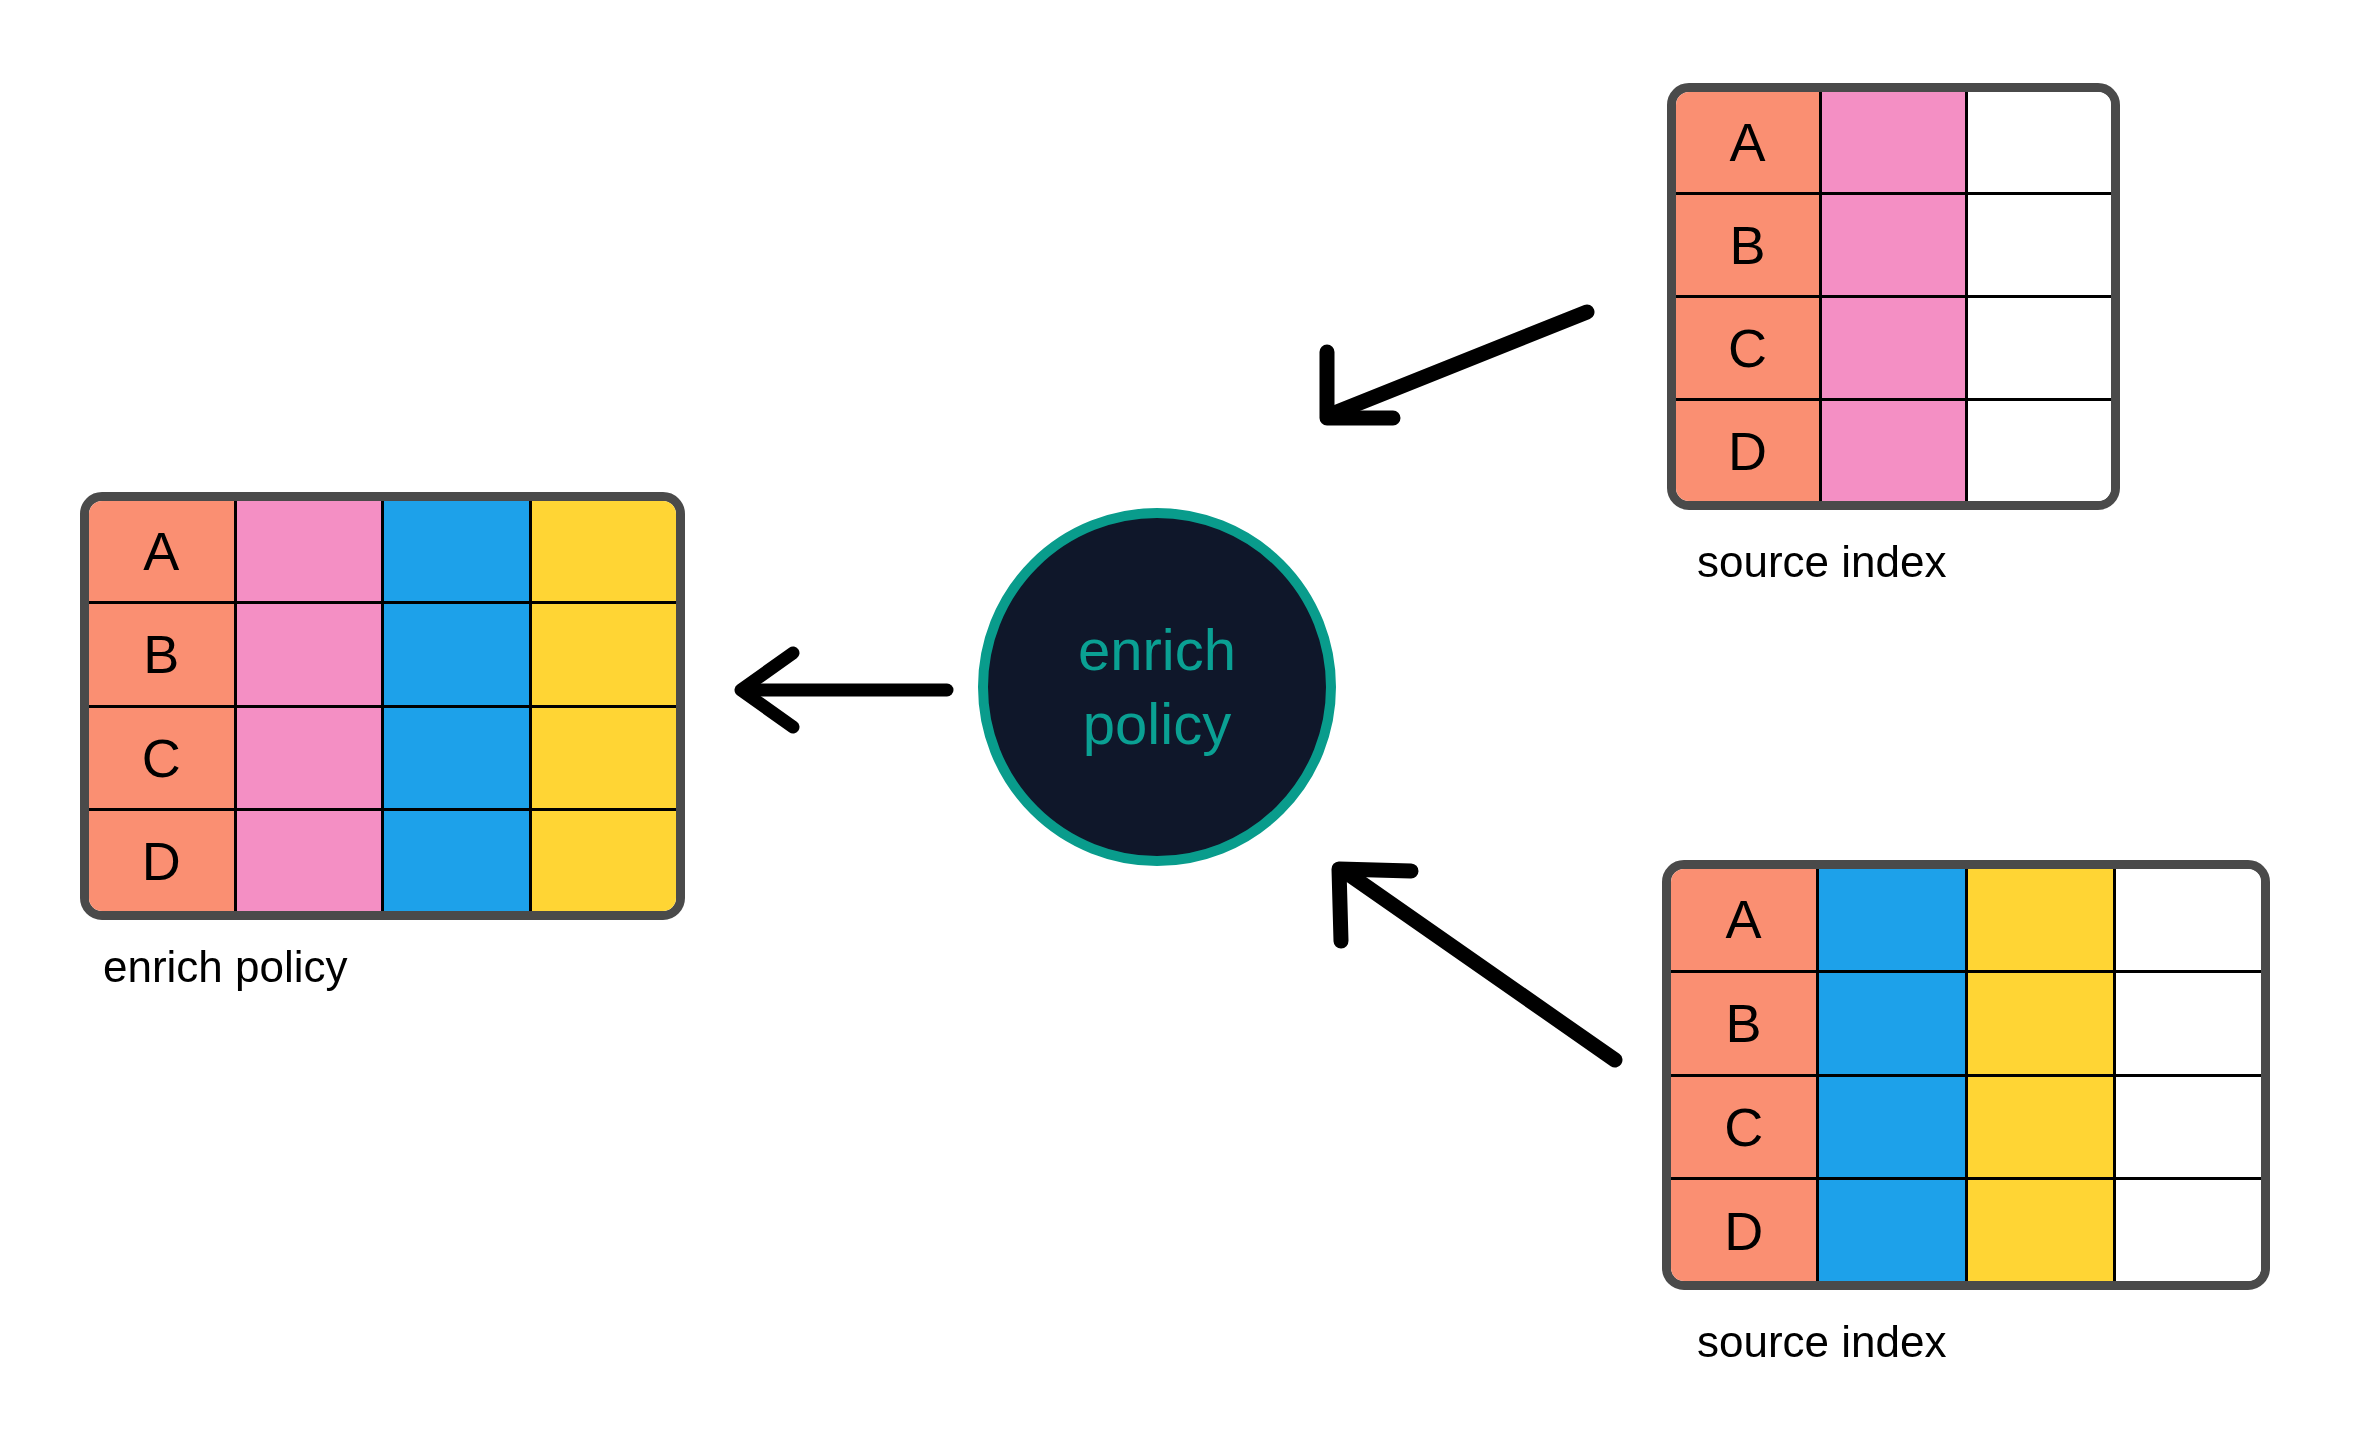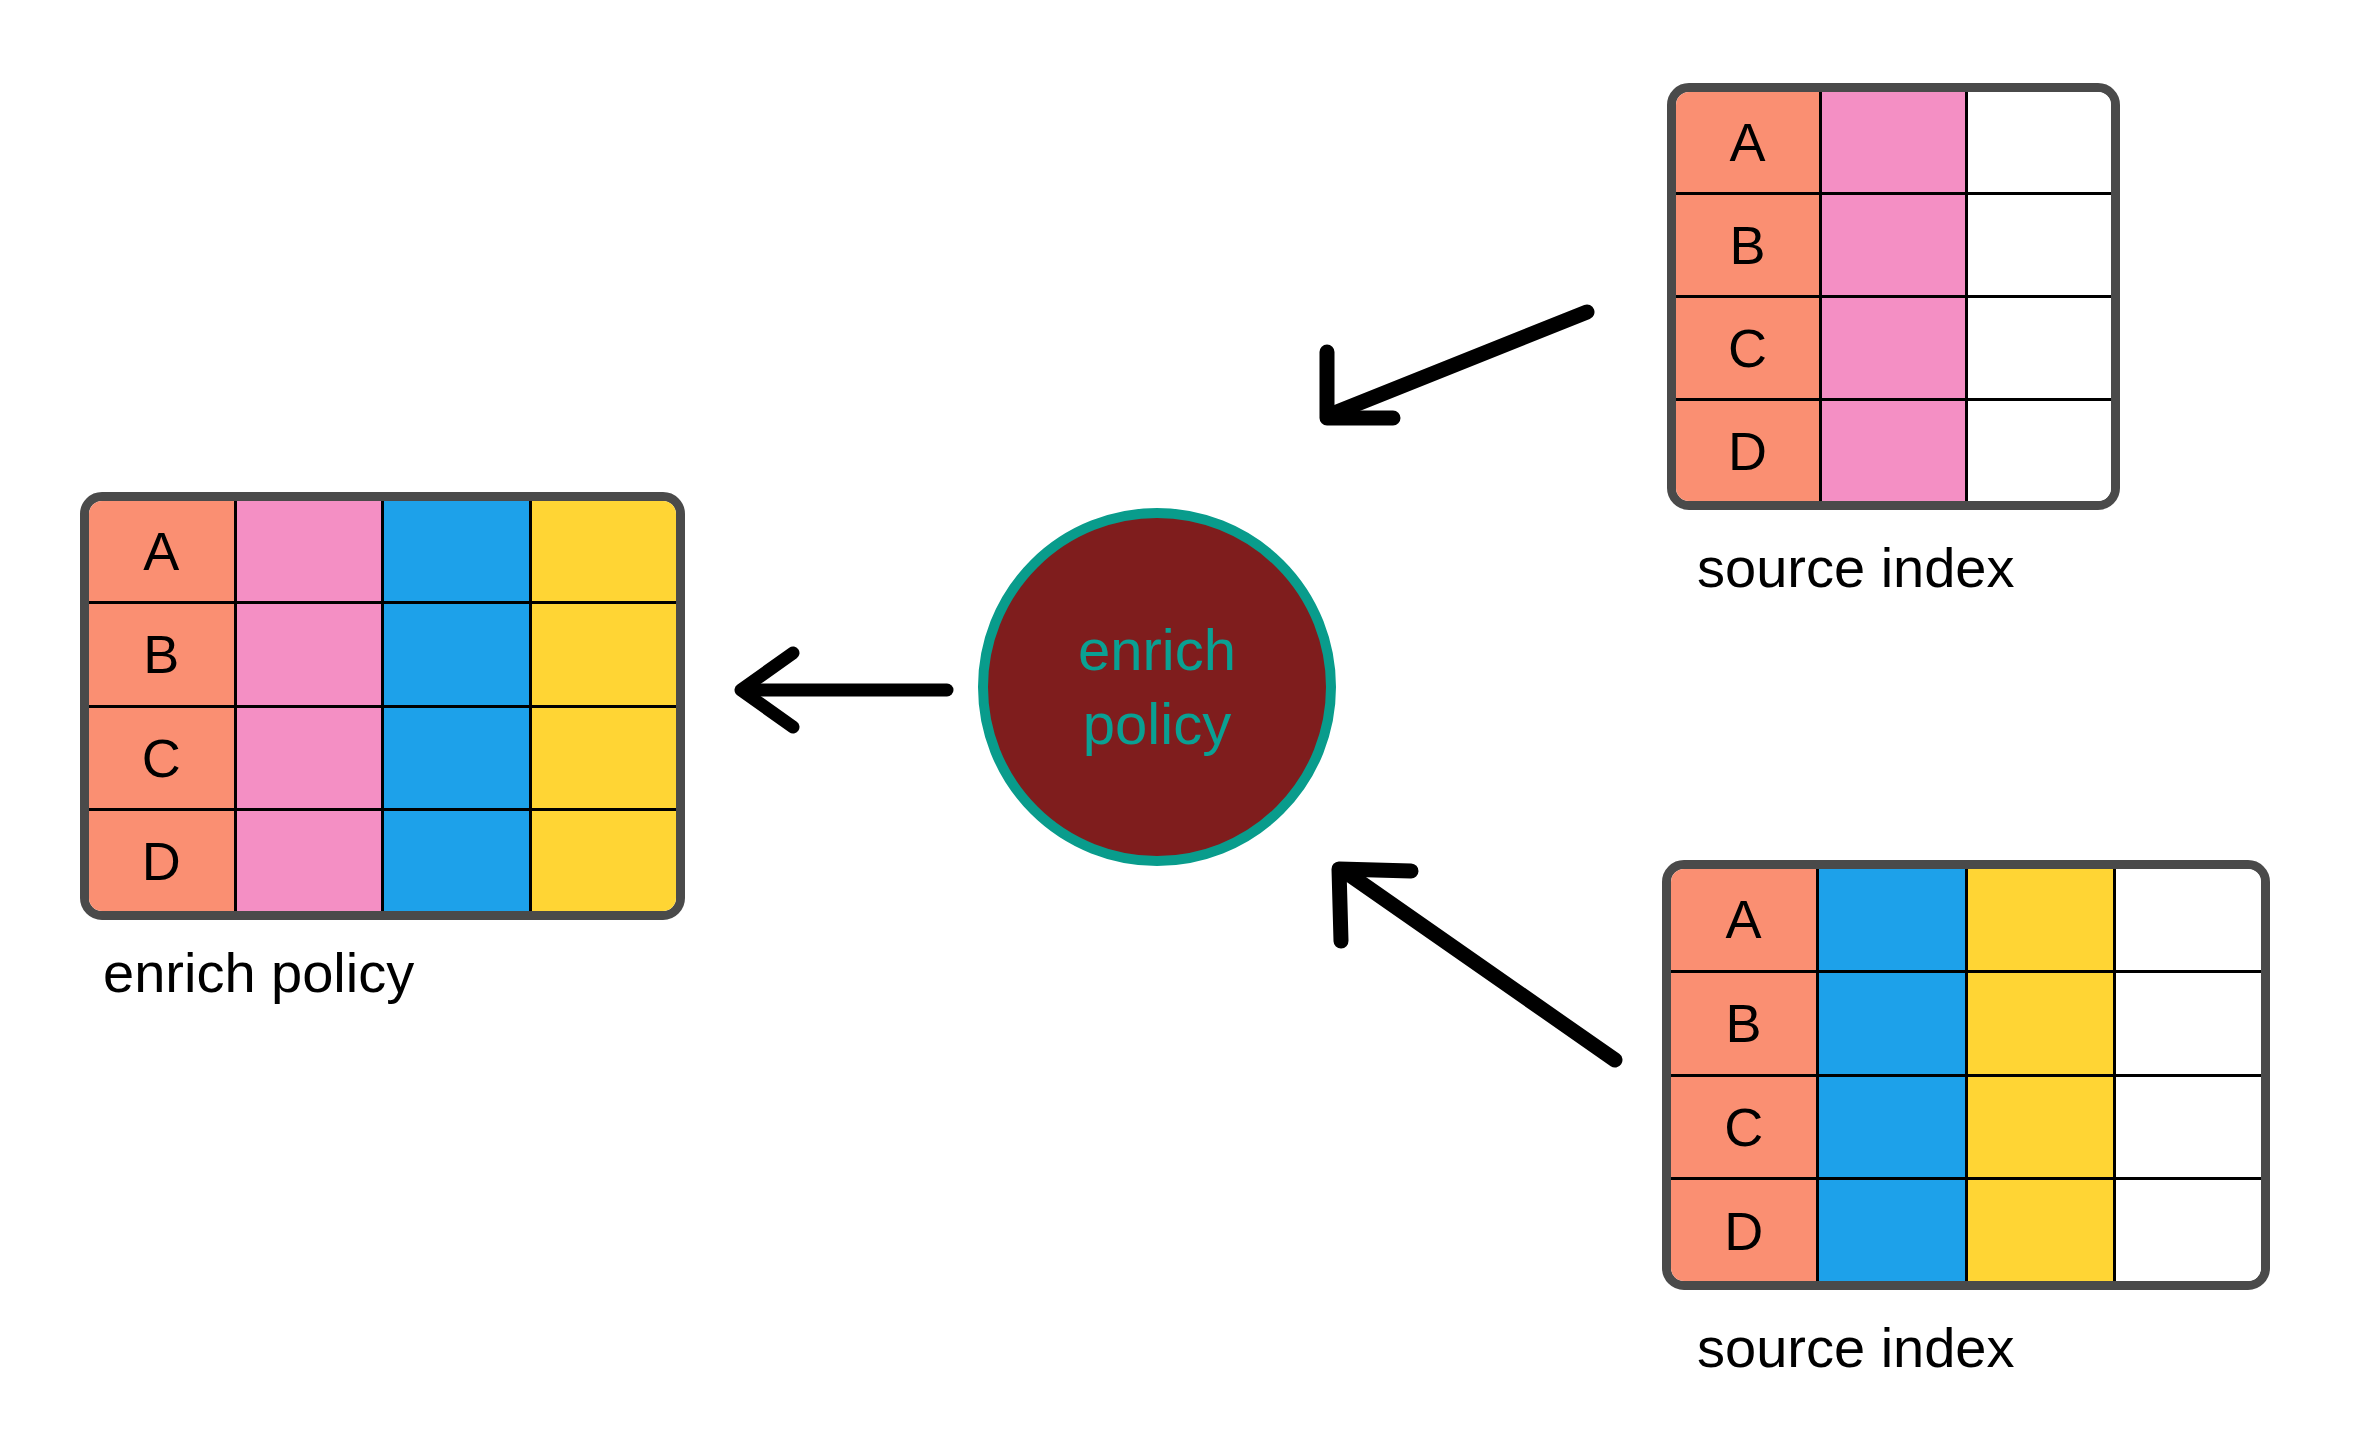--- a/index.html
+++ b/index.html
@@ -61,35 +61,35 @@
   
   .fill-salmon { background: #fa8f72; }
   .fill-pink   { background: #f48fc4; }
   .fill-blue   { background: #1da1ea; }
   .fill-yellow { background: #ffd534; }
   .fill-white  { background: #ffffff; }
 
   
   .caption {
     position: absolute;
-    font-size: 56px;
+    font-size: 44px;
     line-height: 1;
     color: #000000;
     white-space: nowrap;
     font-family: "Liberation Sans", sans-serif;
     text-align: right;
   }
 
   
   .policy-circle {
     position: absolute;
     box-sizing: border-box;
     border: 10px solid #099c8c;
     border-radius: 50%;
-    background: #7f1d1d;
+    background: #0f172a;
     display: flex;
     flex-direction: column;
     align-items: center;
     justify-content: center;
   }
   .policy-line {
     font-size: 58px;
     line-height: 1.28;
     color: #0aa093;
     font-family: "Liberation Sans", sans-serif;

